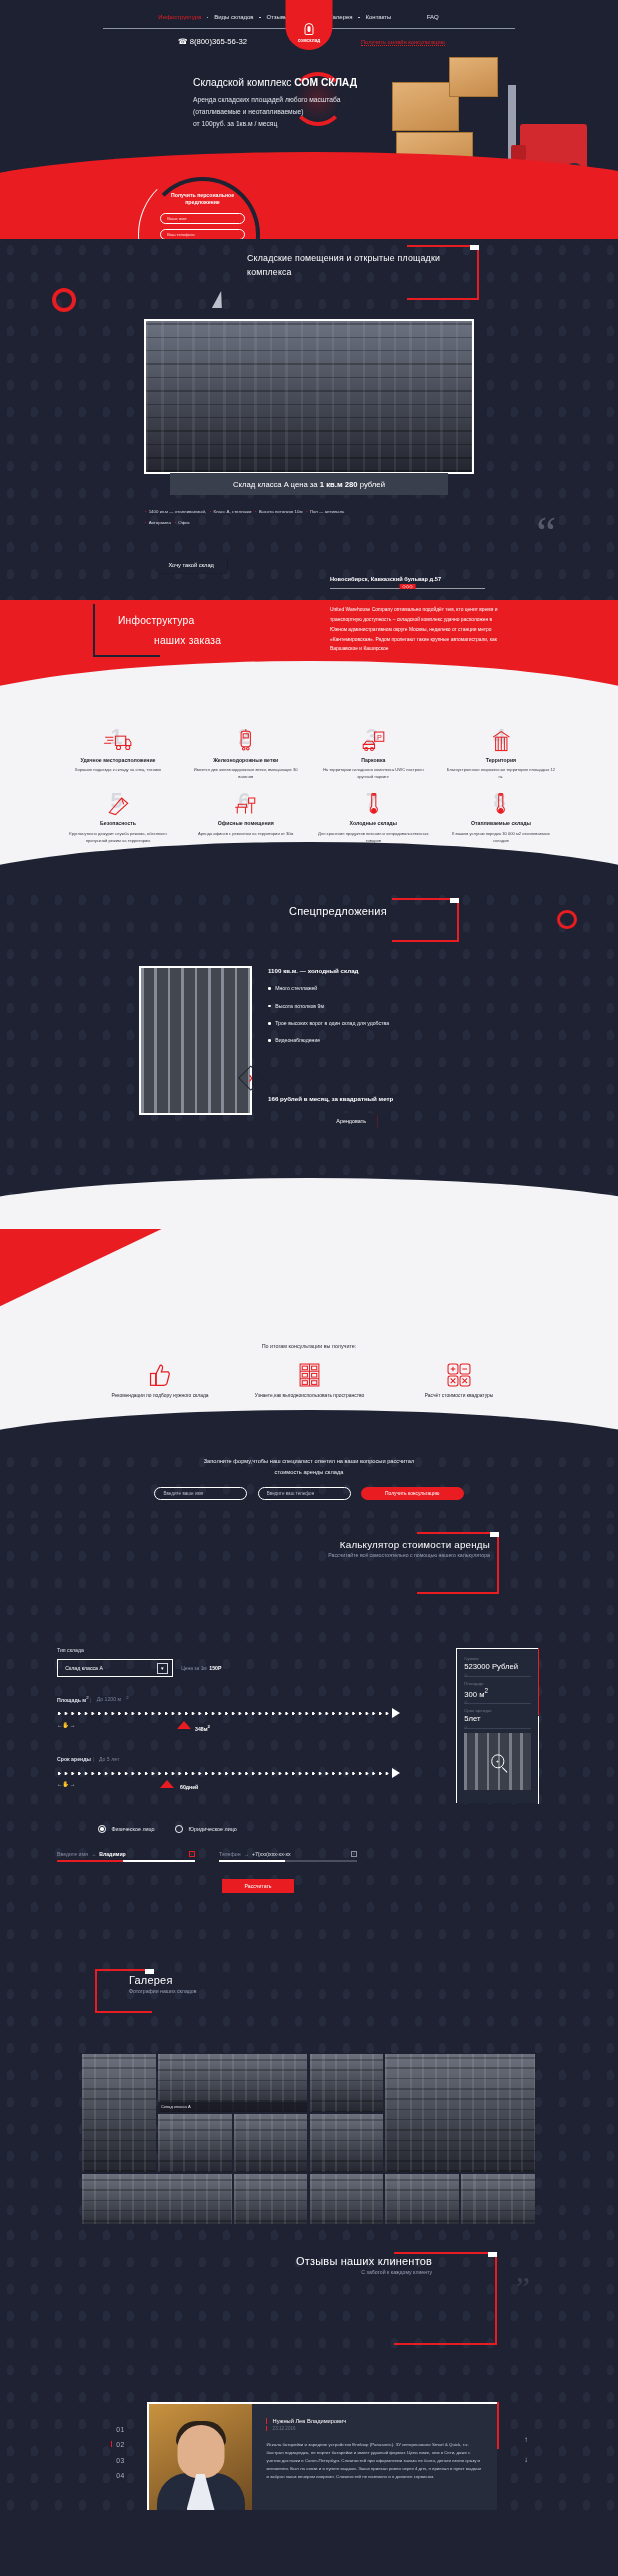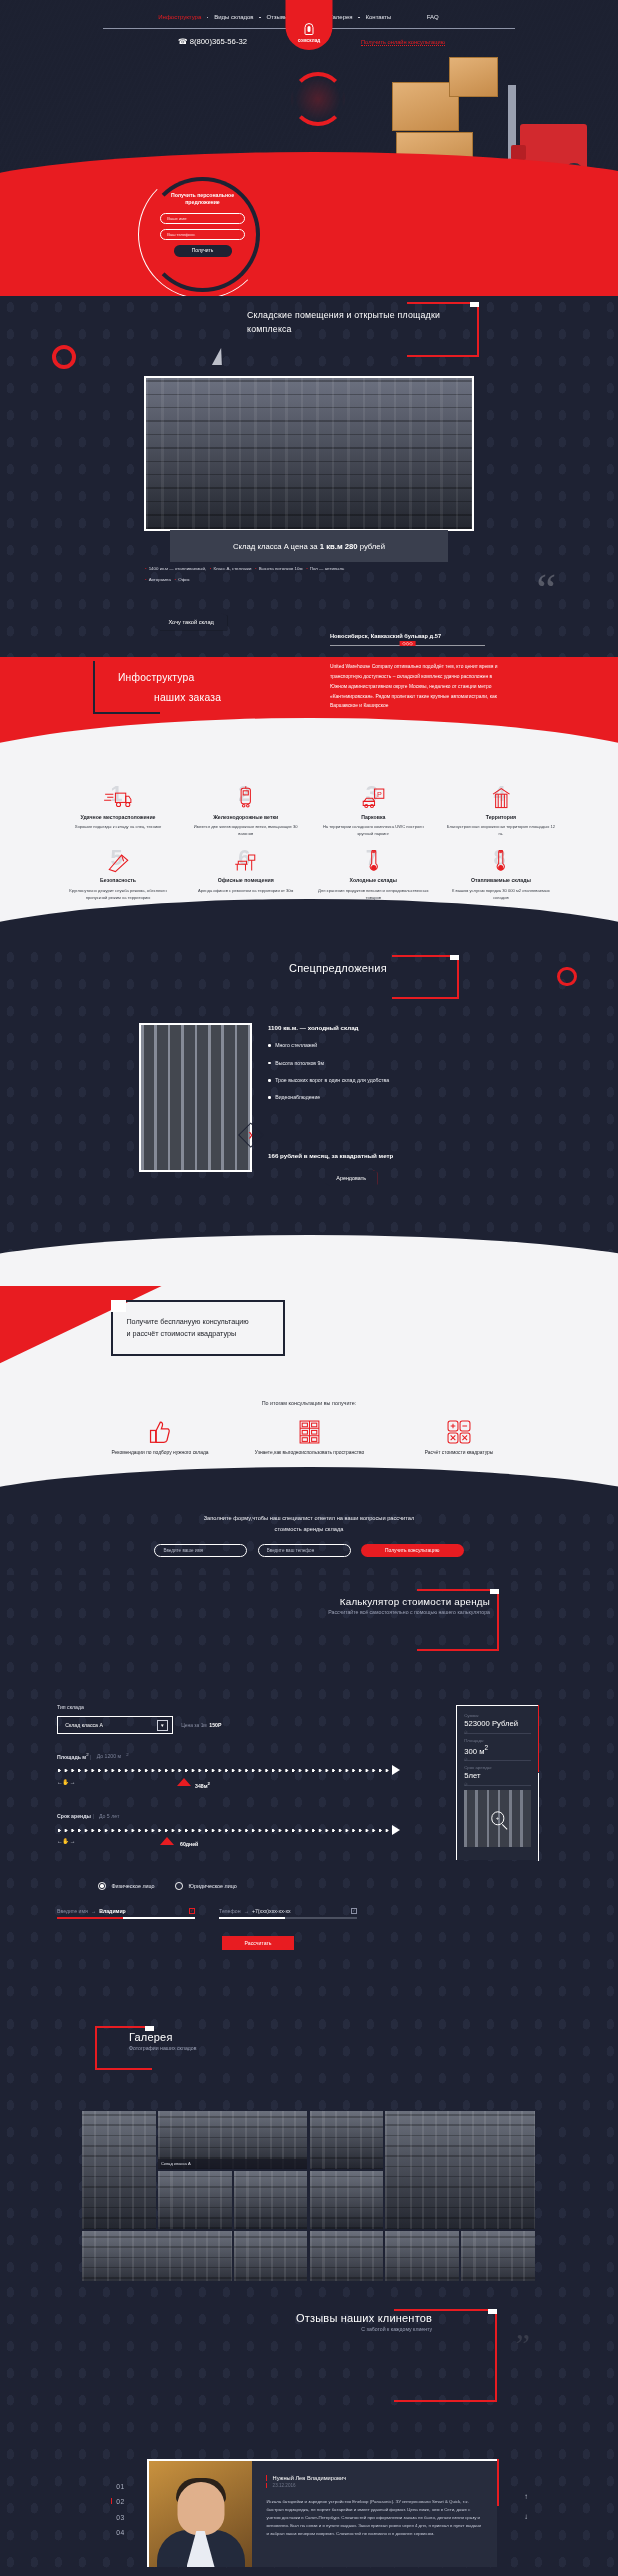--- a/index.html
+++ b/index.html
@@ -12,21 +12,21 @@
     background-color:#1e2233;
     background-image:radial-gradient(ellipse 6.7px 9.3px at 10.3px 11.3px, #262b3e 55%, transparent 57%);
     background-size:24px 27px;
   }
   .sec-title{font-size:11px;letter-spacing:0.2px;font-weight:400;color:#fff;white-space:nowrap}
   .sec-sub{font-size:5.2px;color:#9aa0b5;margin-top:2.1px;text-align:right}
   .frame{position:absolute;border:2.1px solid #e81c21;}
   .frame:after{content:"";position:absolute;top:-2.1px;right:-2.1px;width:9.3px;height:5.2px;background:#fff}
 
   
-  #hero{height:296px;background:
+  #hero{height:239px;background:
       linear-gradient(180deg, rgba(28,32,48,.92), rgba(28,32,48,.85)),
       repeating-linear-gradient(115deg,#2b3145 0 1.5px,#222738 1.5px 4.6px),
       #232839;}
   #hero .nav{position:absolute;top:14.4px;left:0;width:618px;display:flex;align-items:center;justify-content:center;gap:0;font-size:6px;}
   .navgroup{display:flex;align-items:center;gap:5.7px;}
   .navgroup.left{width:206px;justify-content:flex-end;padding-right:20.6px;border-bottom:0.5px solid #8d93a6;padding-bottom:7.7px;}
   .navgroup.right{width:206px;justify-content:flex-start;padding-left:20.6px;border-bottom:0.5px solid #8d93a6;padding-bottom:7.7px;}
   .navgroup a{color:#e6e8ef;text-decoration:none;white-space:nowrap}
   .navgroup a.active{color:#e81c21}
   .navdot{width:1.5px;height:1.5px;background:#e6e8ef;border-radius:50%;display:inline-block}
@@ -63,21 +63,21 @@
   
   #spaces{height:361px;}
   #spaces .hd{position:absolute;left:247px;top:12.4px;width:237px;}
   #spaces .hd .sec-title{font-size:8.8px;line-height:1.6;white-space:normal;}
   .photo-main{position:absolute;left:144px;top:80px;width:330px;height:155px;border:2.6px solid #fff;
      background:linear-gradient(#5a5f6d,#2f3440);overflow:hidden}
   .photo-main .aisle{position:absolute;inset:0;background:
      repeating-linear-gradient(90deg,rgba(255,255,255,.07) 0 2.1px,transparent 2.1px 15.5px),
      repeating-linear-gradient(0deg,rgba(0,0,0,.28) 0 1.5px,transparent 1.5px 13.4px),
      linear-gradient(#6c7180,#23262f);}
-  .price-bar{position:absolute;left:170px;top:234px;width:278px;height:32px;background:#3a3f4e;display:flex;align-items:center;justify-content:center;}
+  .price-bar{position:absolute;left:170px;top:234px;width:278px;height:22px;background:#3a3f4e;display:flex;align-items:center;justify-content:center;}
   .price-bar span{font-size:7.7px}
   .price-bar b{font-weight:700}
   .spec-list{position:absolute;left:145px;top:268px;width:330px;font-size:4.4px;line-height:2.4;color:#d8dae4}
   .spec-list i{color:#e81c21;font-style:normal;margin-right:2.1px}
   .cta-dark{display:inline-flex;align-items:center;justify-content:center;background:#1e2233;color:#fff;font-size:5.7px;height:17.5px;padding:0 13.4px;border:none;font-family:inherit;cursor:pointer;position:relative;
      box-shadow:2.1px 2.1px 0 rgba(0,0,0,.45);clip-path:polygon(0 0,92% 0,100% 14%,100% 100%,8% 100%,0 86%)}
   #spaces .btn-wrap{position:absolute;left:155px;top:317px;}
   #spaces .redwave2{position:absolute;left:-77px;top:278px;width:783px;height:289px;background:#e81c21;border-radius:56% 56% 0 0/77px 77px;z-index:-1}
   .quote-mark{position:absolute;right:62px;top:281px;font-size:44px;color:rgba(255,255,255,.25);font-family:"Liberation Serif",serif;line-height:.6}
   .addr{position:absolute;left:330px;top:337px;font-size:5.7px;font-weight:bold}
@@ -237,20 +237,26 @@
   <div class="logo">
     <span class="mark"></span>
     <span class="txt">сомсклад</span>
   </div>
   <div class="phone">
     <span class="ic">☎</span><span>8(800)365-56-32</span>
   </div>
   <a href="#" class="consult-link">Получить онлайн консультацию</a>
 
   <div class="hero-ring"></div>
+  <div class="hero-copy">
+    <h1><span>Складской комплекс </span><b>СОМ СКЛАД</b></h1>
+    <p>Аренда складских площадей любого масштаба</p>
+    <p>(отапливаемые и неотапливаемые)</p>
+    <p>от 100руб. за 1кв.м / месяц</p>
+  </div>
 
   <div class="forklift">
     <div class="box" style="left:5.2px;top:46px;width:67px;height:49px"></div>
     <div class="box" style="left:9.3px;top:96px;width:77px;height:36px"></div>
     <div class="box" style="left:62px;top:20.6px;width:49px;height:40px"></div>
     <div class="mast"></div>
     <div class="truckbody">
       <div class="wheel" style="left:5.2px"></div>
       <div class="wheel" style="right:4.1px"></div>
     </div>
@@ -436,23 +442,20 @@
   <div class="offer-price">166 рублей в месяц, за квадратный метр</div>
   <div class="btn-wrap"><button class="cta-red">Арендовать</button></div>
   <div class="diamond-next">
       <span>❯</span>
     </div>
   <div class="whitewave2"></div>
 </section>
 
 <section class="sec" id="consult">
   <div class="redcorner"></div>
-  <div class="hd">
-    <h3><span>Получите бесплануую консультацию</span><br><span>и рассчёт стоимости квадратуры</span></h3>
-  </div>
   <div class="lead">По итогам консультации вы получите:</div>
   <div class="con-grid">
     <div>
       <div class="ic">
           <svg width="21.6" height="24" viewBox="0 0 42 46" fill="none" stroke="#e81c21" stroke-width="2.4">
             <path d="M14 20l8-16c4 0 5 3 4 7l-2 6h12c3 0 4 3 3 6l-4 16c-1 3-3 4-6 4H14z"></path>
             <rect x="3" y="20" width="10" height="23"></rect>
           </svg>
         </div>
       <p>Рекомендации по подбору нужного склада</p>

